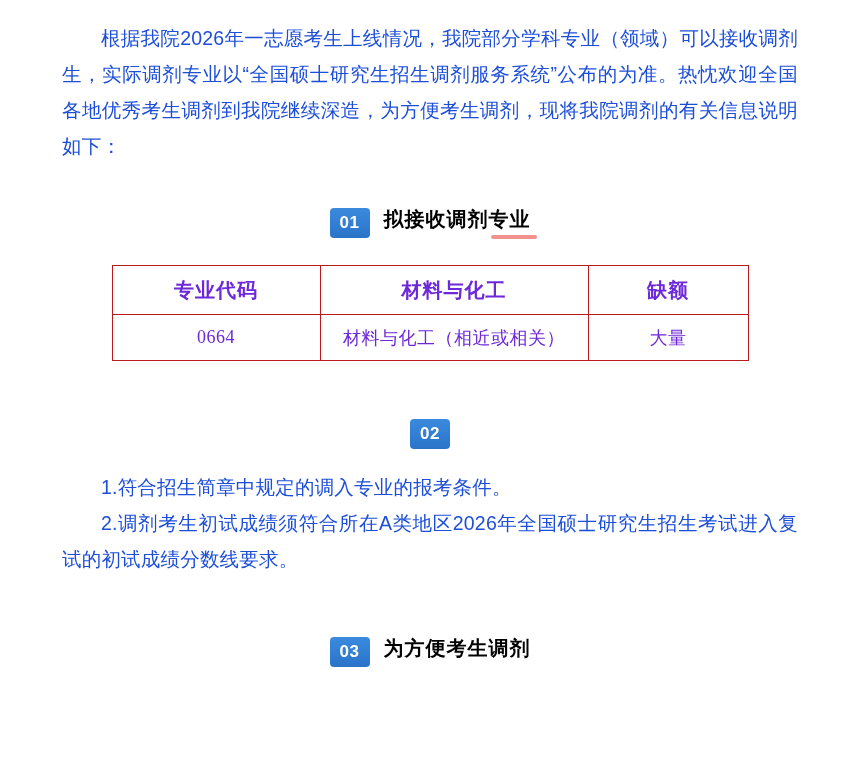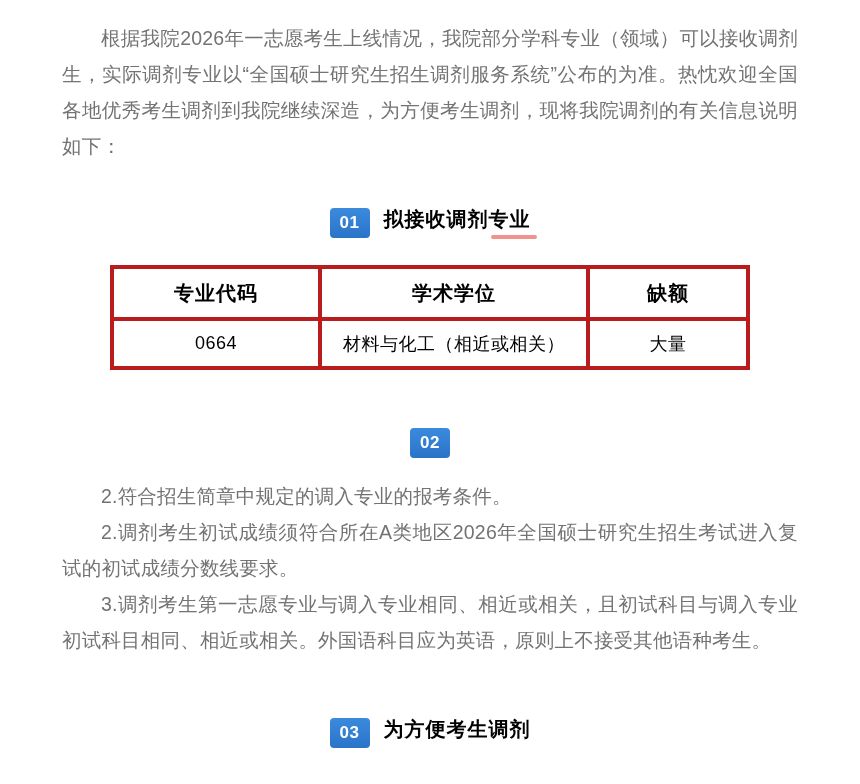--- a/index.html
+++ b/index.html
@@ -17,21 +17,21 @@
   .page {
     position: relative;
     width: 860px;
     height: 784px;
     box-sizing: border-box;
     padding: 14px 62px 0 62px;
   }
   .para {
     font-size: 19.5px;
     line-height: 36px;
-    color: #737373;
+    color: #1d4ed8;
     text-indent: 2em;
     text-align: justify;
     margin: 0;
     letter-spacing: 0.2px;
   }
   .intro {
     margin-top: 6px;
   }
 
   
@@ -83,24 +83,24 @@
 
   
   table.major-table {
     border-collapse: collapse;
     margin: 26px auto 0 auto;
     width: 636px;
     table-layout: fixed;
   }
   table.major-table th,
   table.major-table td {
-    border: 4px solid #b91c1c;
+    border: 1px solid #b91c1c;
     text-align: center;
-    font-family: Liberation Sans, sans-serif;
-    color: #000000;
+    font-family: Liberation Serif, serif;
+    color: #6d28d9;
   }
   table.major-table th {
     font-size: 20px;
     font-weight: bold;
     height: 46px;
     letter-spacing: 1px;
   }
   table.major-table td {
     font-size: 18px;
     height: 43px;
@@ -132,41 +132,40 @@
 
   <table class="major-table">
     <colgroup>
       <col class="c1">
         <col class="c2">
         <col class="c3">
     </colgroup>
     <thead>
       <tr>
         <th>专业代码</th>
-        <th>学术学位</th>
+        <th>材料与化工</th>
         <th>缺额</th>
       </tr>
     </thead>
     <tbody>
       <tr>
         <td>0664</td>
         <td>材料与化工（相近或相关）</td>
         <td>大量</td>
       </tr>
     </tbody>
   </table>
 
   <div class="section-head sec2">
     <span class="sec-num">02</span>
   </div>
 
   <div class="body-lines">
-    <p class="para">2.符合招生简章中规定的调入专业的报考条件。</p>
+    <p class="para">1.符合招生简章中规定的调入专业的报考条件。</p>
     <p class="para">2.调剂考生初试成绩须符合所在A类地区2026年全国硕士研究生招生考试进入复试的初试成绩分数线要求。</p>
-    <p class="para">3.调剂考生第一志愿专业与调入专业相同、相近或相关，且初试科目与调入专业初试科目相同、相近或相关。外国语科目应为英语，原则上不接受其他语种考生。</p>
   </div>
 
   <div class="section-head sec3">
     <span class="sec-num">03</span>
     <span class="sec-title-wrap">
       <span class="sec-title">为方便考生调剂</span>
       
     </span>
   </div>
 

